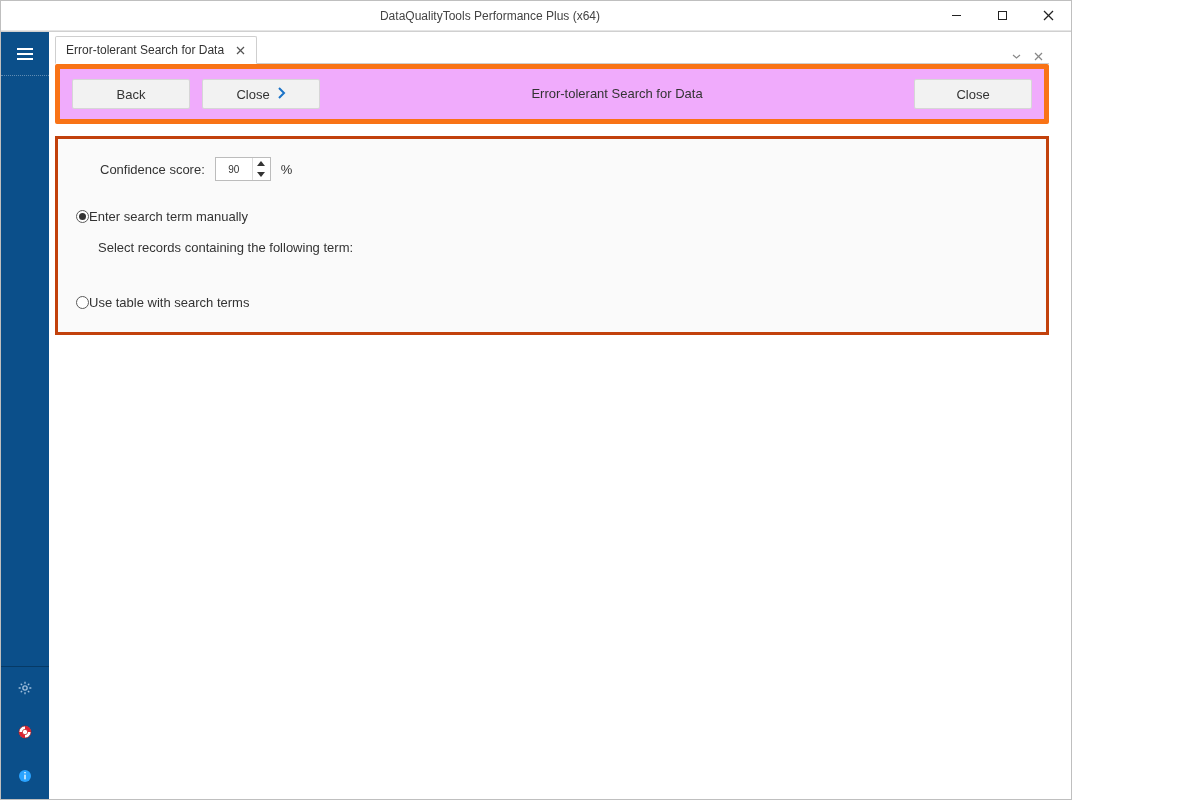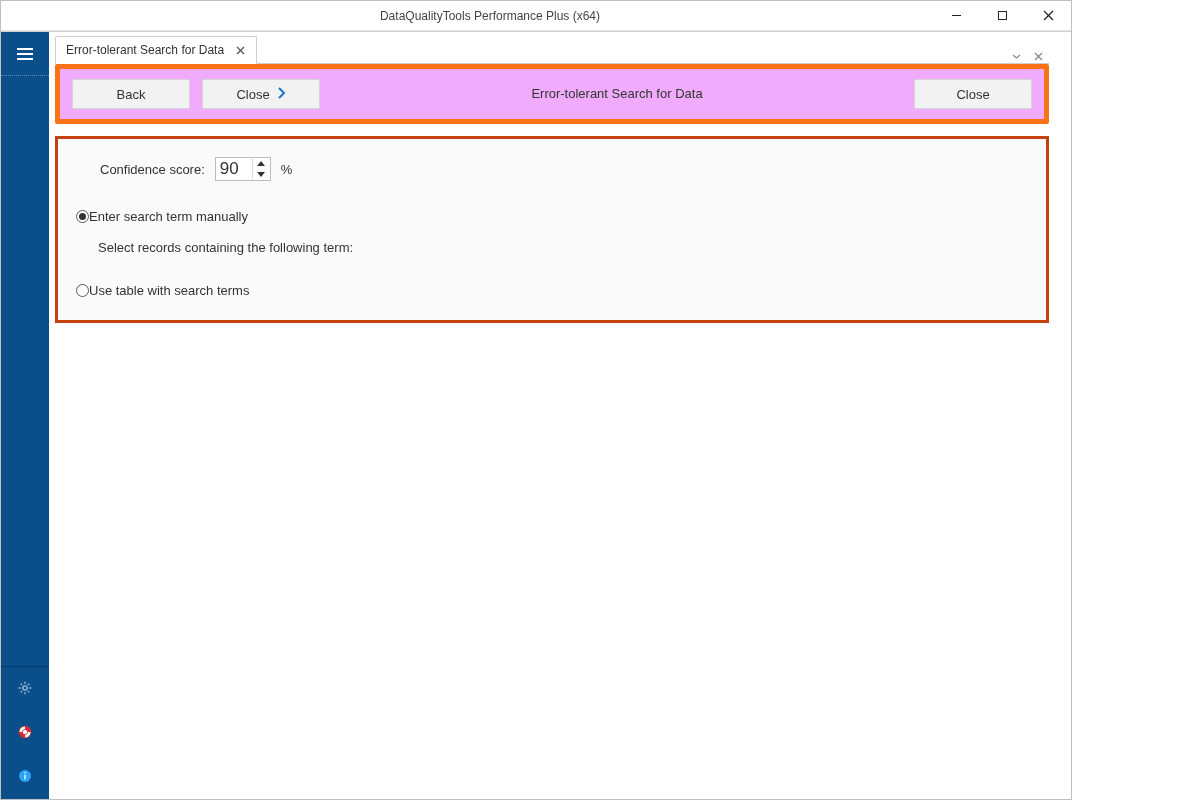--- a/index.html
+++ b/index.html
@@ -34,21 +34,21 @@
   .toolbar { display:flex; align-items:center; padding:10px 12px; gap:12px; }
   .btn { height:30px; min-width:118px; background:#f2f2f2; border:1px solid #d6d6d6; border-radius:2px; display:flex; align-items:center; justify-content:center; gap:6px; font-size:13px; color:#333; padding:0 14px;}
   .btn.close { margin-left:auto; }
   .toolbar .titleblock { flex:1; text-align:center; color:#333; font-size:13px; line-height:1.35; }
   
   .settings { border:3px solid #c2410c; background:#fafafa; border-radius:0; margin-top:12px; padding:18px 18px 22px 18px; }
   .row { display:flex; align-items:center; gap:10px; }
   .row.indent { padding-left:24px; }
   .label { color:#333; font-size:13px; }
   .spin { display:flex; align-items:stretch; border:1px solid #bcbcbc; height:24px; width:56px; background:#fff; }
-  .spin input { border:none; width:36px; text-align:left; padding:0 4px; font-size:17px; color:#333; outline:none; }
+  .spin input { border:none; width:36px; text-align:center; padding:0 4px; font-size:10px; color:#333; outline:none; }
   .spinbtns { width:18px; display:flex; flex-direction:column; border-left:1px solid #dcdcdc;}
   .spinbtn { flex:1; display:flex; align-items:center; justify-content:center; }
   .spinbtn svg { display:block; }
   .radiogroup { margin-top:28px; }
   .radio-row { display:flex; align-items:center; gap:0; font-size:13px; color:#333; }
   .radio { width:13px; height:13px; border:1px solid #5a5a5a; border-radius:50%; display:flex; align-items:center; justify-content:center; background:#fff;}
   .radio.selected::after { content:""; width:7px; height:7px; background:#333; border-radius:50%; }
   .subrow { display:flex; align-items:center; gap:2px; margin:16px 0 0 22px; font-size:13px; }
   .textfield { height:26px; width:252px; border:1px solid #bcbcbc; background:#fff; padding:0 8px; font-size:13px; color:#333; outline:none; }
 </style>
@@ -203,21 +203,21 @@
 
           <div class="radio-row">
             <span class="radio selected"></span>
             <span>Enter search term manually</span>
           </div>
 
           <div class="subrow">
             <span class="label">Select records containing the following term:</span>
           </div>
 
-          <div class="radio-row" style="margin-top:28px">
+          <div class="radio-row" style="margin-top:40px">
             <span class="radio"></span>
             <span>Use table with search terms</span>
           </div>
 
         </div>
 
       </div>
 
     </div>
   </div>

